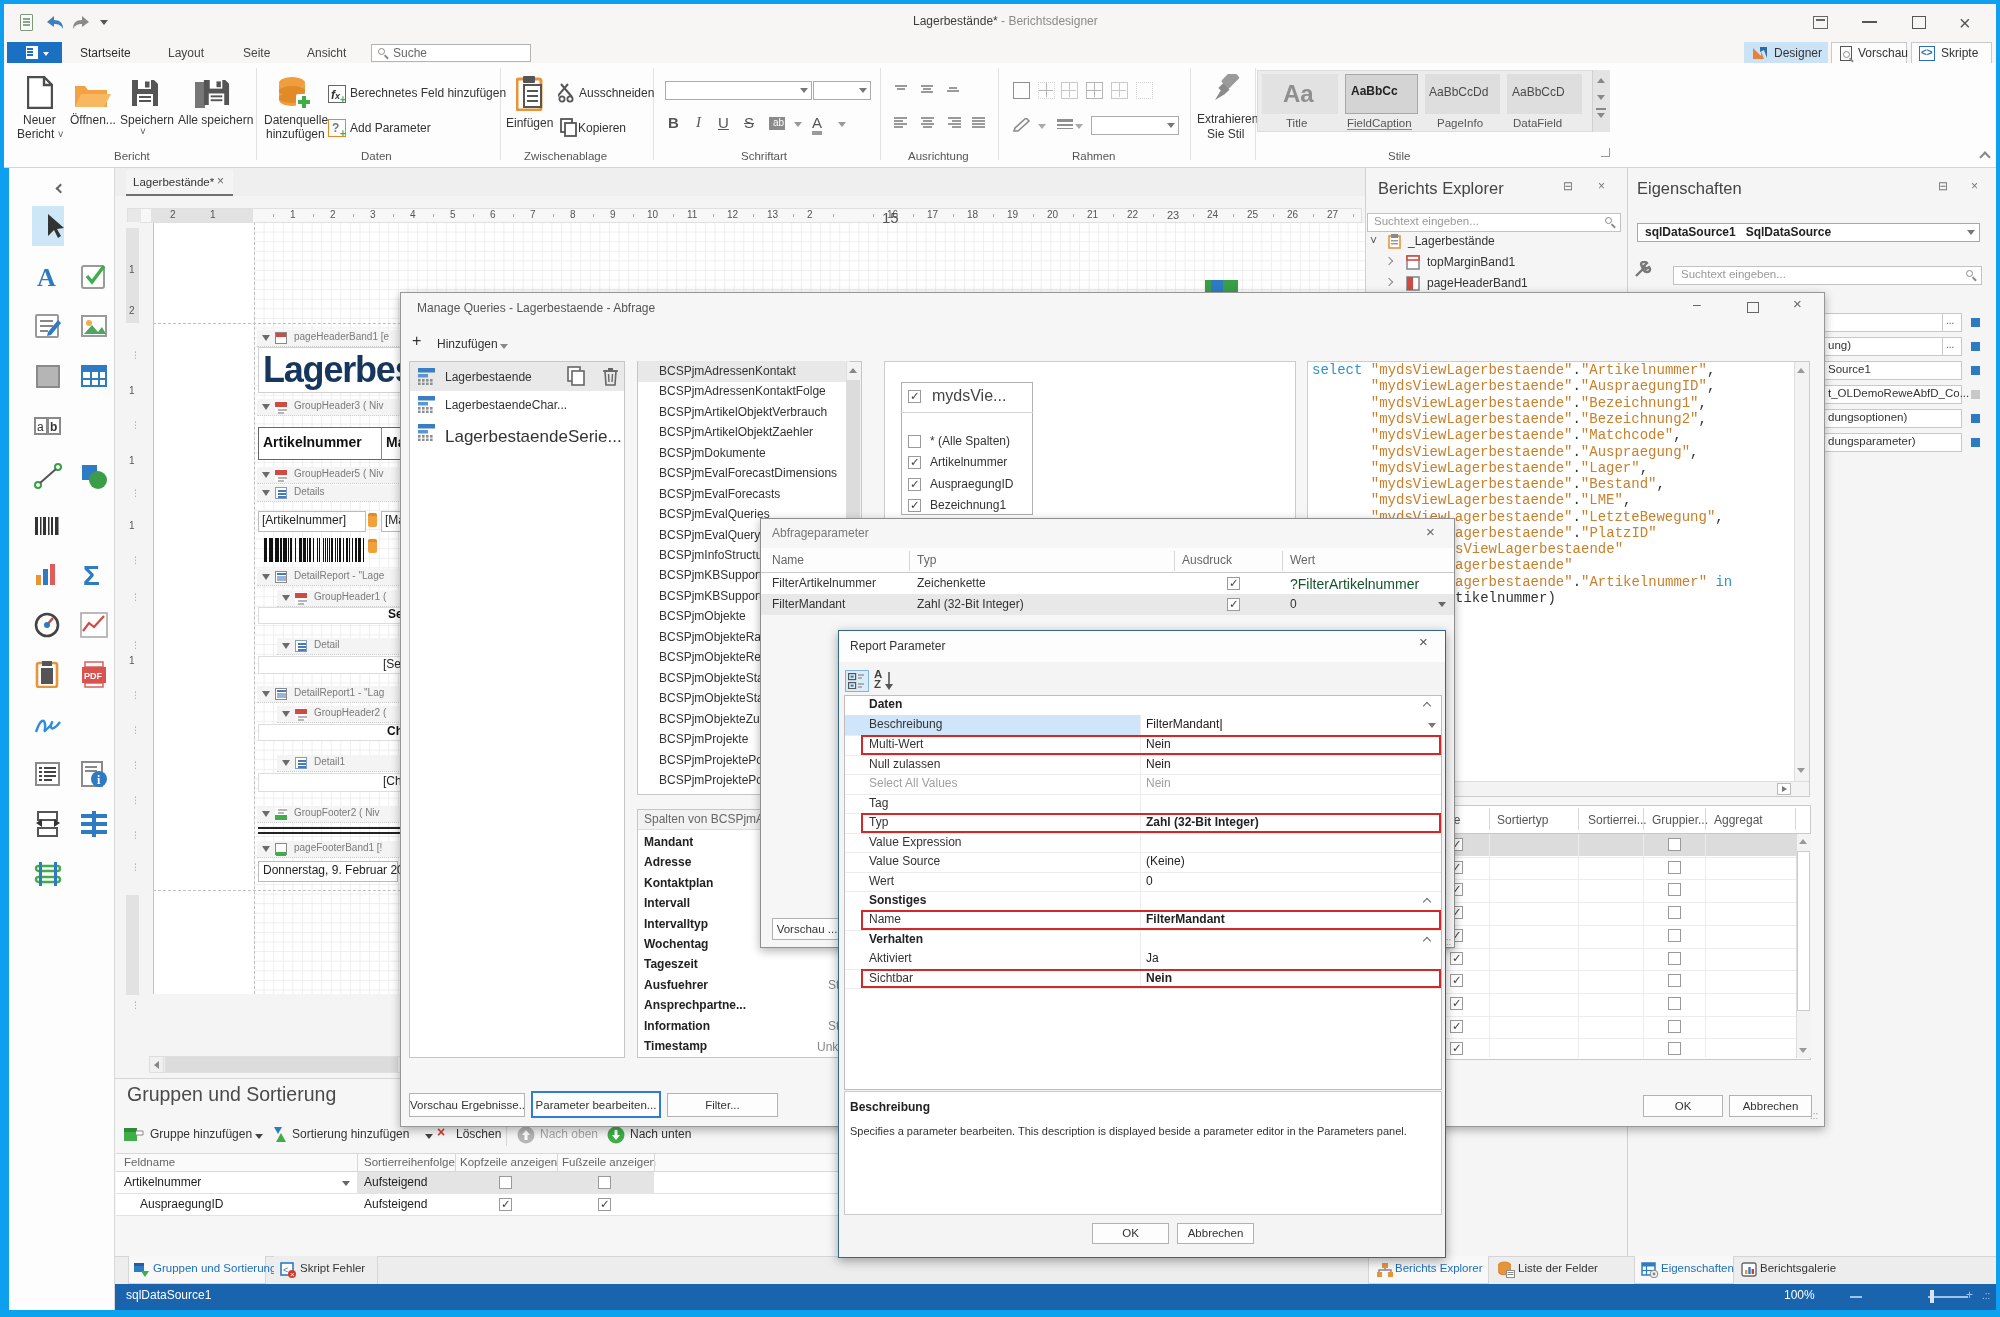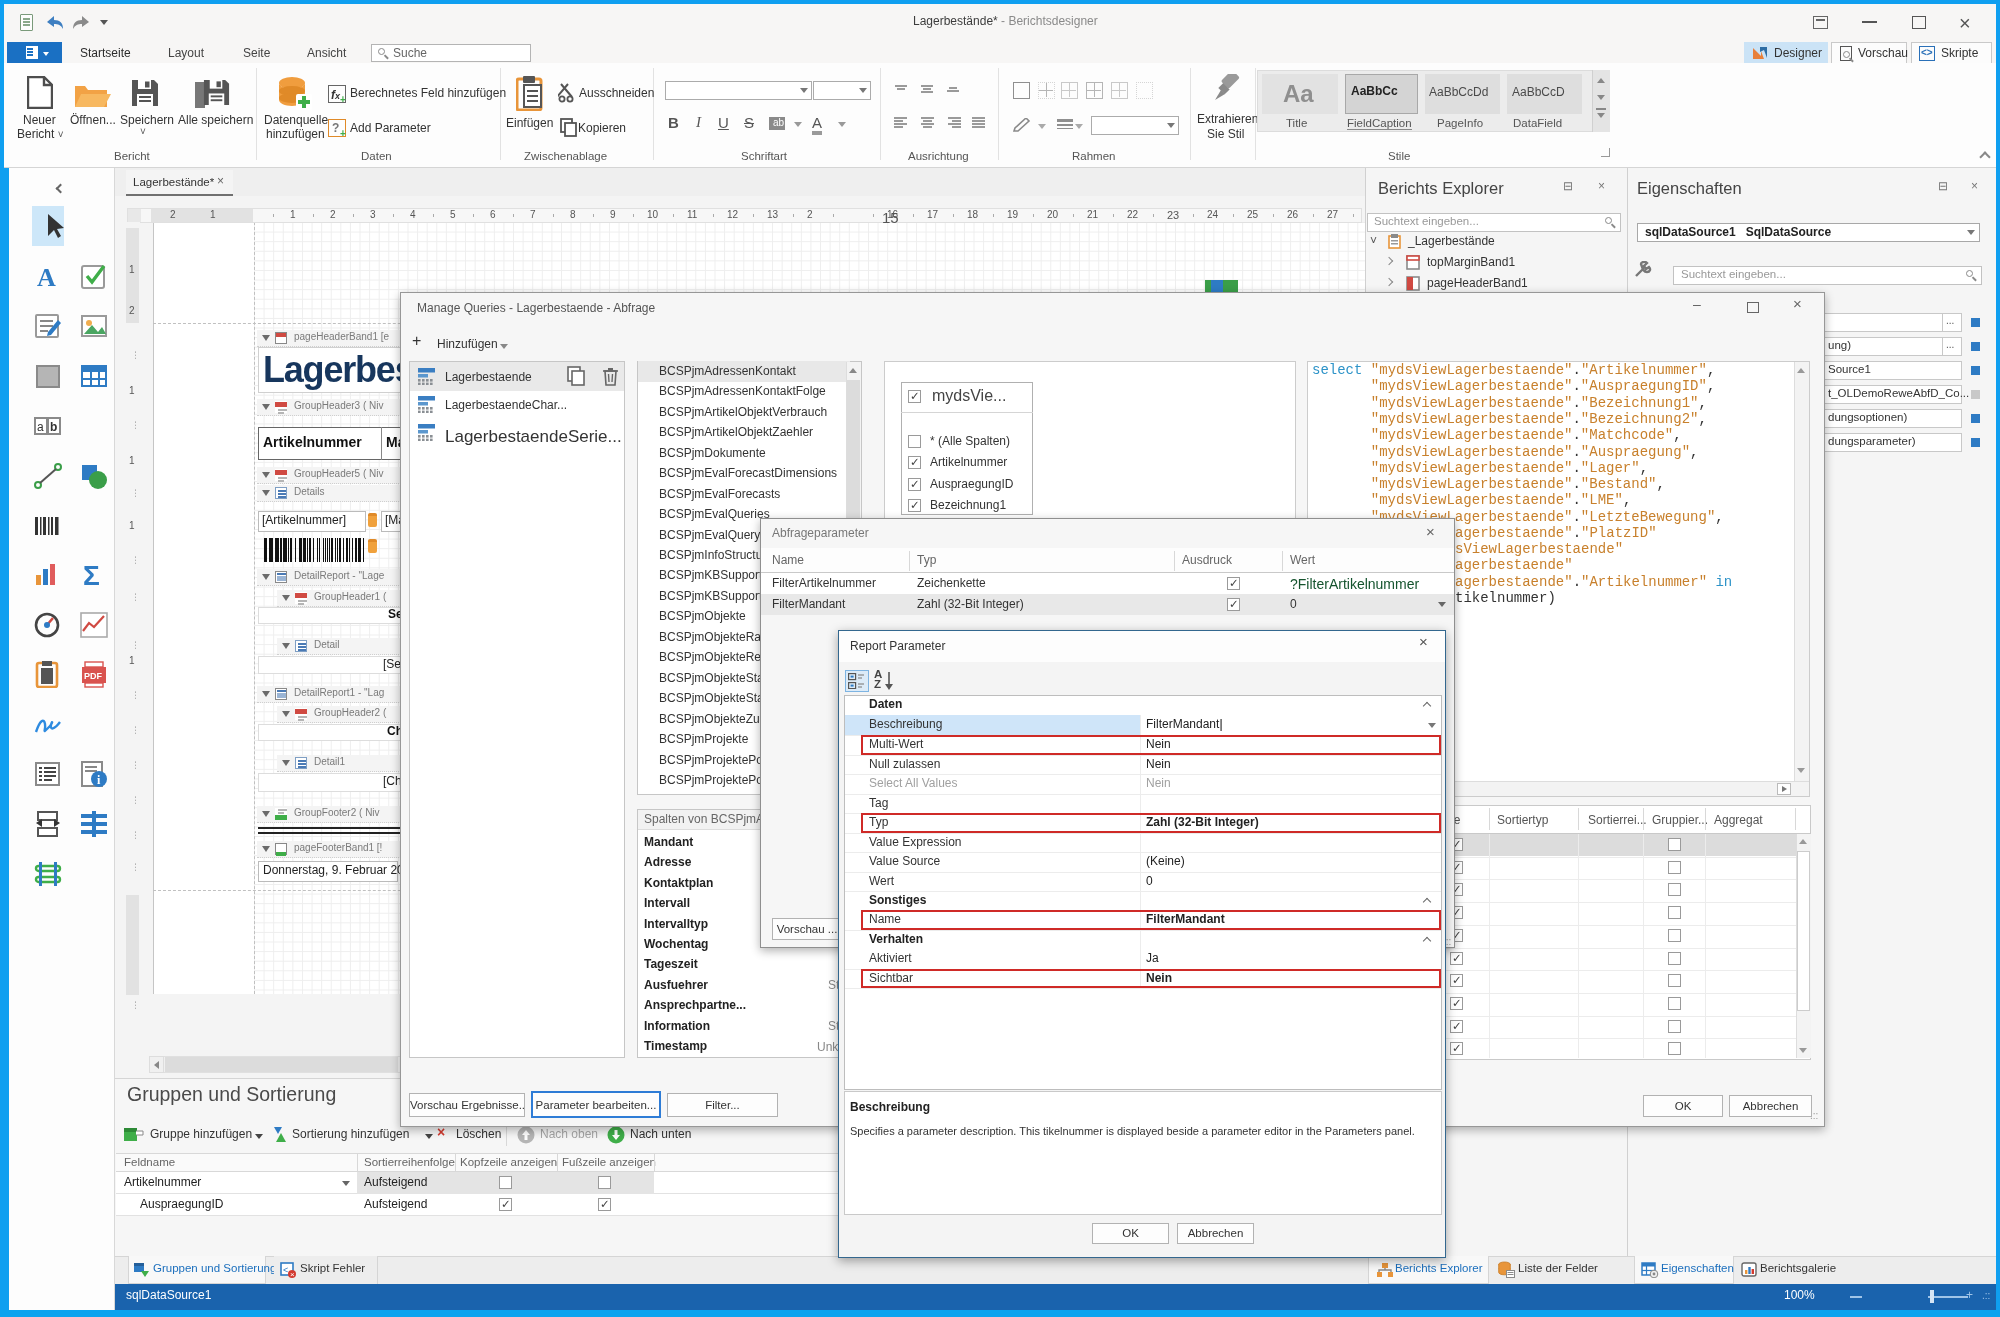--- a/index.html
+++ b/index.html
@@ -1126,14 +1126,14 @@
 <div class="ab" style="z-index:31;left:845px;top:969px;width:596px;height:1px;background:#ececec"></div>
 <div class="tx" style="z-index:31;left:869px;top:951px;font-size:12px;color:#333">Aktiviert</div>
 <div class="tx" style="z-index:31;left:1146px;top:951px;font-size:12px;font-weight:normal;color:#222">Ja</div>
 <div class="ab" style="z-index:31;left:845px;top:988px;width:596px;height:1px;background:#ececec"></div>
 <div class="tx" style="z-index:31;left:869px;top:971px;font-size:12px;color:#333">Sichtbar</div>
 <div class="tx" style="z-index:31;left:1146px;top:971px;font-size:12px;font-weight:bold;color:#222">Nein</div>
 <div class="redbox" style="z-index:32;left:861px;top:969px;width:580px;height:19px"></div>
 <div class="ab" style="z-index:31;left:1140px;top:715px;width:1px;height:273px;background:#ececec"></div>
 <div class="ab" style="z-index:31;left:844px;top:1091px;width:598px;height:124px;background:#fff;border:1px solid #c9c9c9"></div>
 <div class="tx" style="z-index:31;left:850px;top:1100px;font-size:12px;font-weight:bold;color:#222">Beschreibung</div>
-<div class="tx" style="z-index:31;left:850px;top:1125px;font-size:11px;color:#333">Specifies a parameter description. This tikelnummer is displayed beside a parameter editor in the Parameters panel.</div>
+<div class="tx" style="z-index:31;left:850px;top:1125px;font-size:11px;color:#333">Specifies a parameter bearbeiten. This description is displayed beside a parameter editor in the Parameters panel.</div>
 <div class="btn" style="z-index:31;left:1092px;top:1223px;width:77px;height:21px;line-height:19px">OK</div>
 <div class="btn" style="z-index:31;left:1177px;top:1223px;width:77px;height:21px;line-height:19px">Abbrechen</div>
 </body></html>

